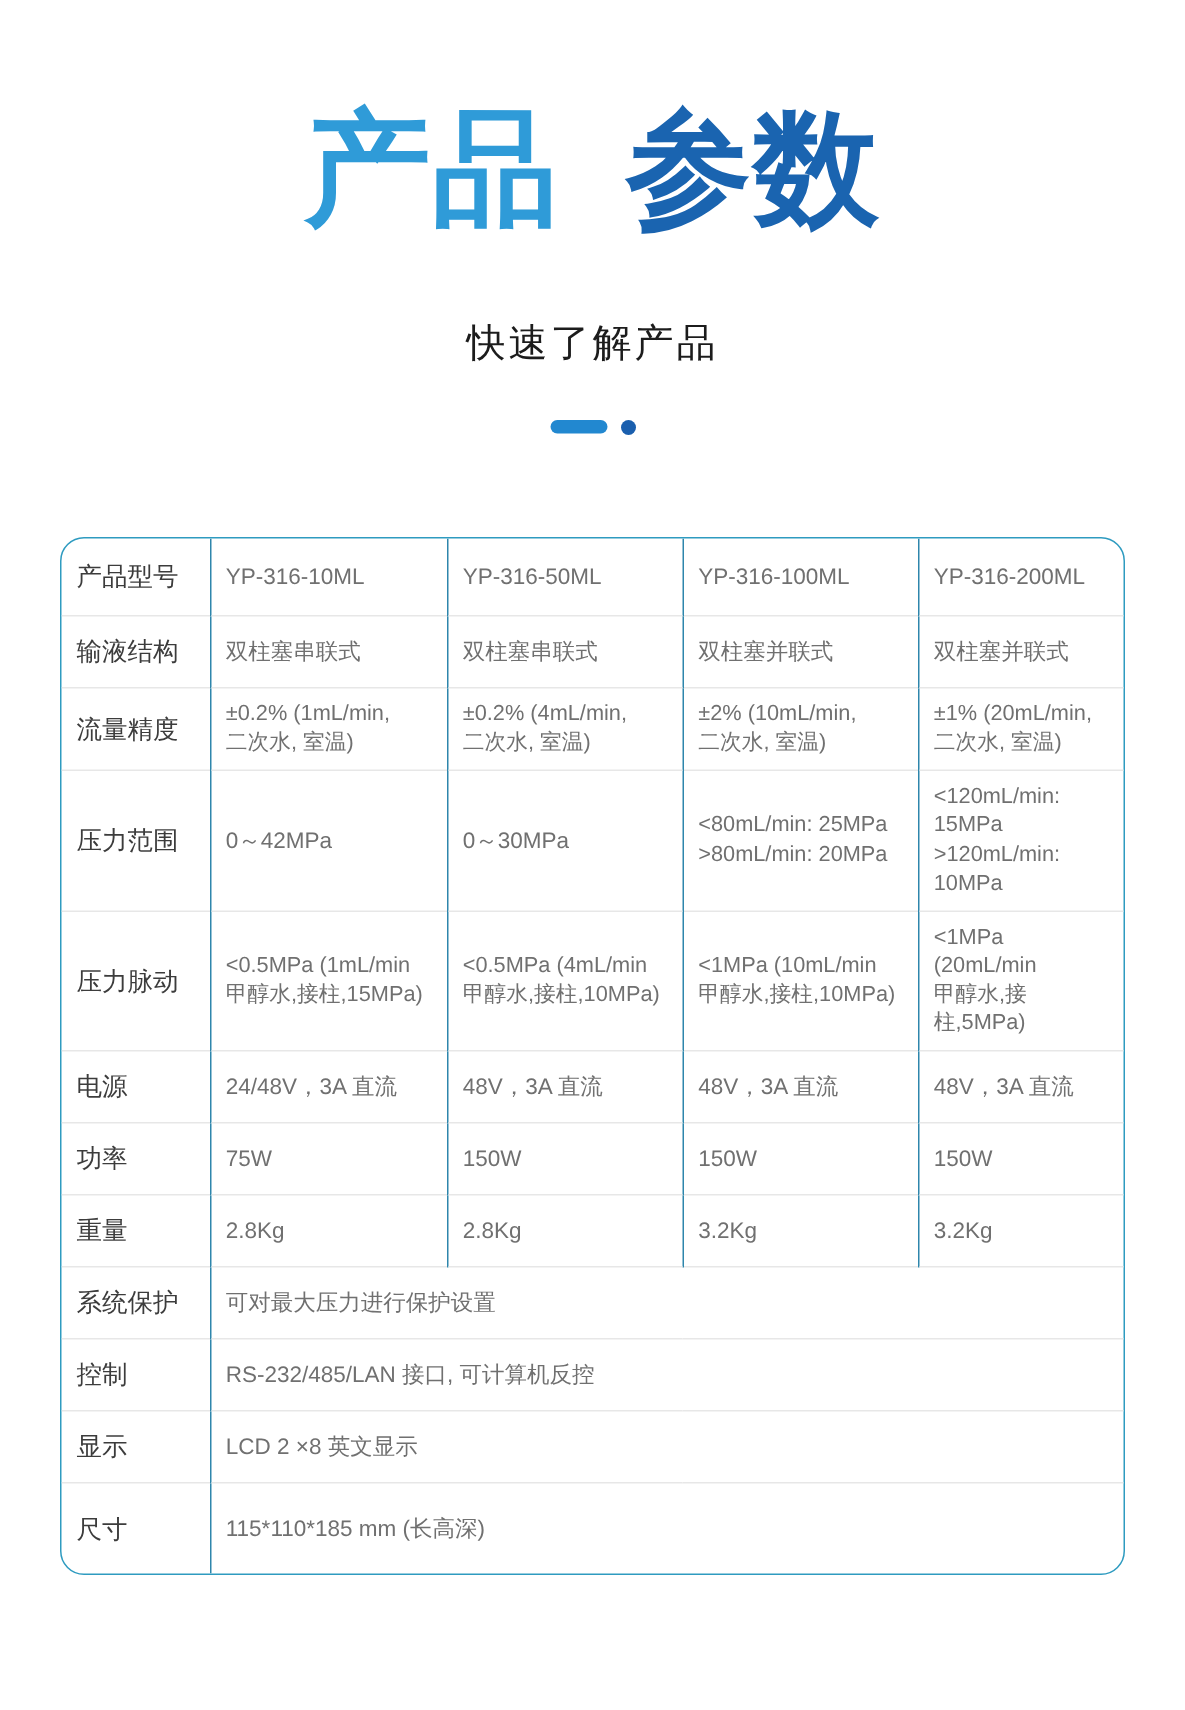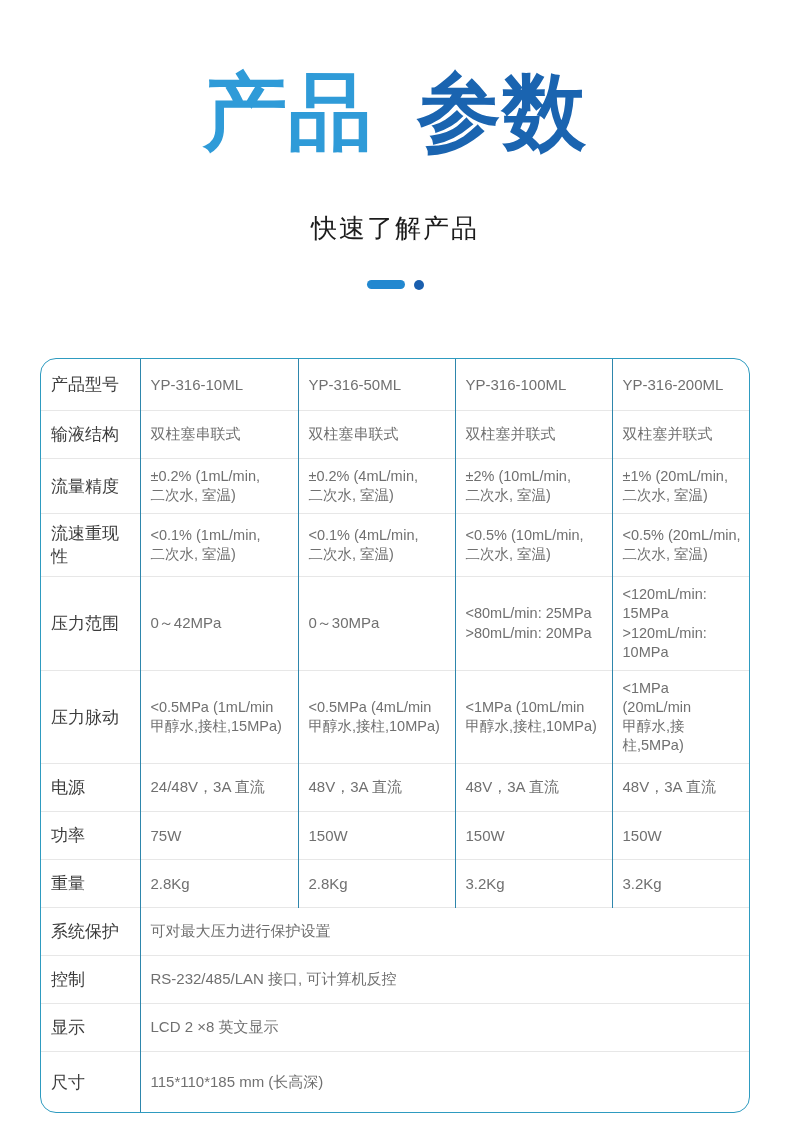--- a/index.html
+++ b/index.html
@@ -124,31 +124,20 @@
             <td class="value small">±0.2% (1mL/min,
 二次水, 室温)</td>
             <td class="value small">±0.2% (4mL/min,
 二次水, 室温)</td>
             <td class="value small">±2% (10mL/min,
 二次水, 室温)</td>
             <td class="value small">±1% (20mL/min,
 二次水, 室温)</td>
           </tr>
           <tr>
-            <td class="label">流速重现性</td>
-            <td class="value small">&lt;0.1% (1mL/min,
-二次水, 室温)</td>
-            <td class="value small">&lt;0.1% (4mL/min,
-二次水, 室温)</td>
-            <td class="value small">&lt;0.5% (10mL/min,
-二次水, 室温)</td>
-            <td class="value small">&lt;0.5% (20mL/min,
-二次水, 室温)</td>
-          </tr>
-          <tr>
             <td class="label">压力范围</td>
             <td class="value">0～42MPa</td>
             <td class="value">0～30MPa</td>
             <td class="value small">&lt;80mL/min: 25MPa
 &gt;80mL/min: 20MPa</td>
             <td class="value small">&lt;120mL/min: 15MPa
 &gt;120mL/min: 10MPa</td>
           </tr>
           <tr>
             <td class="label">压力脉动</td>

